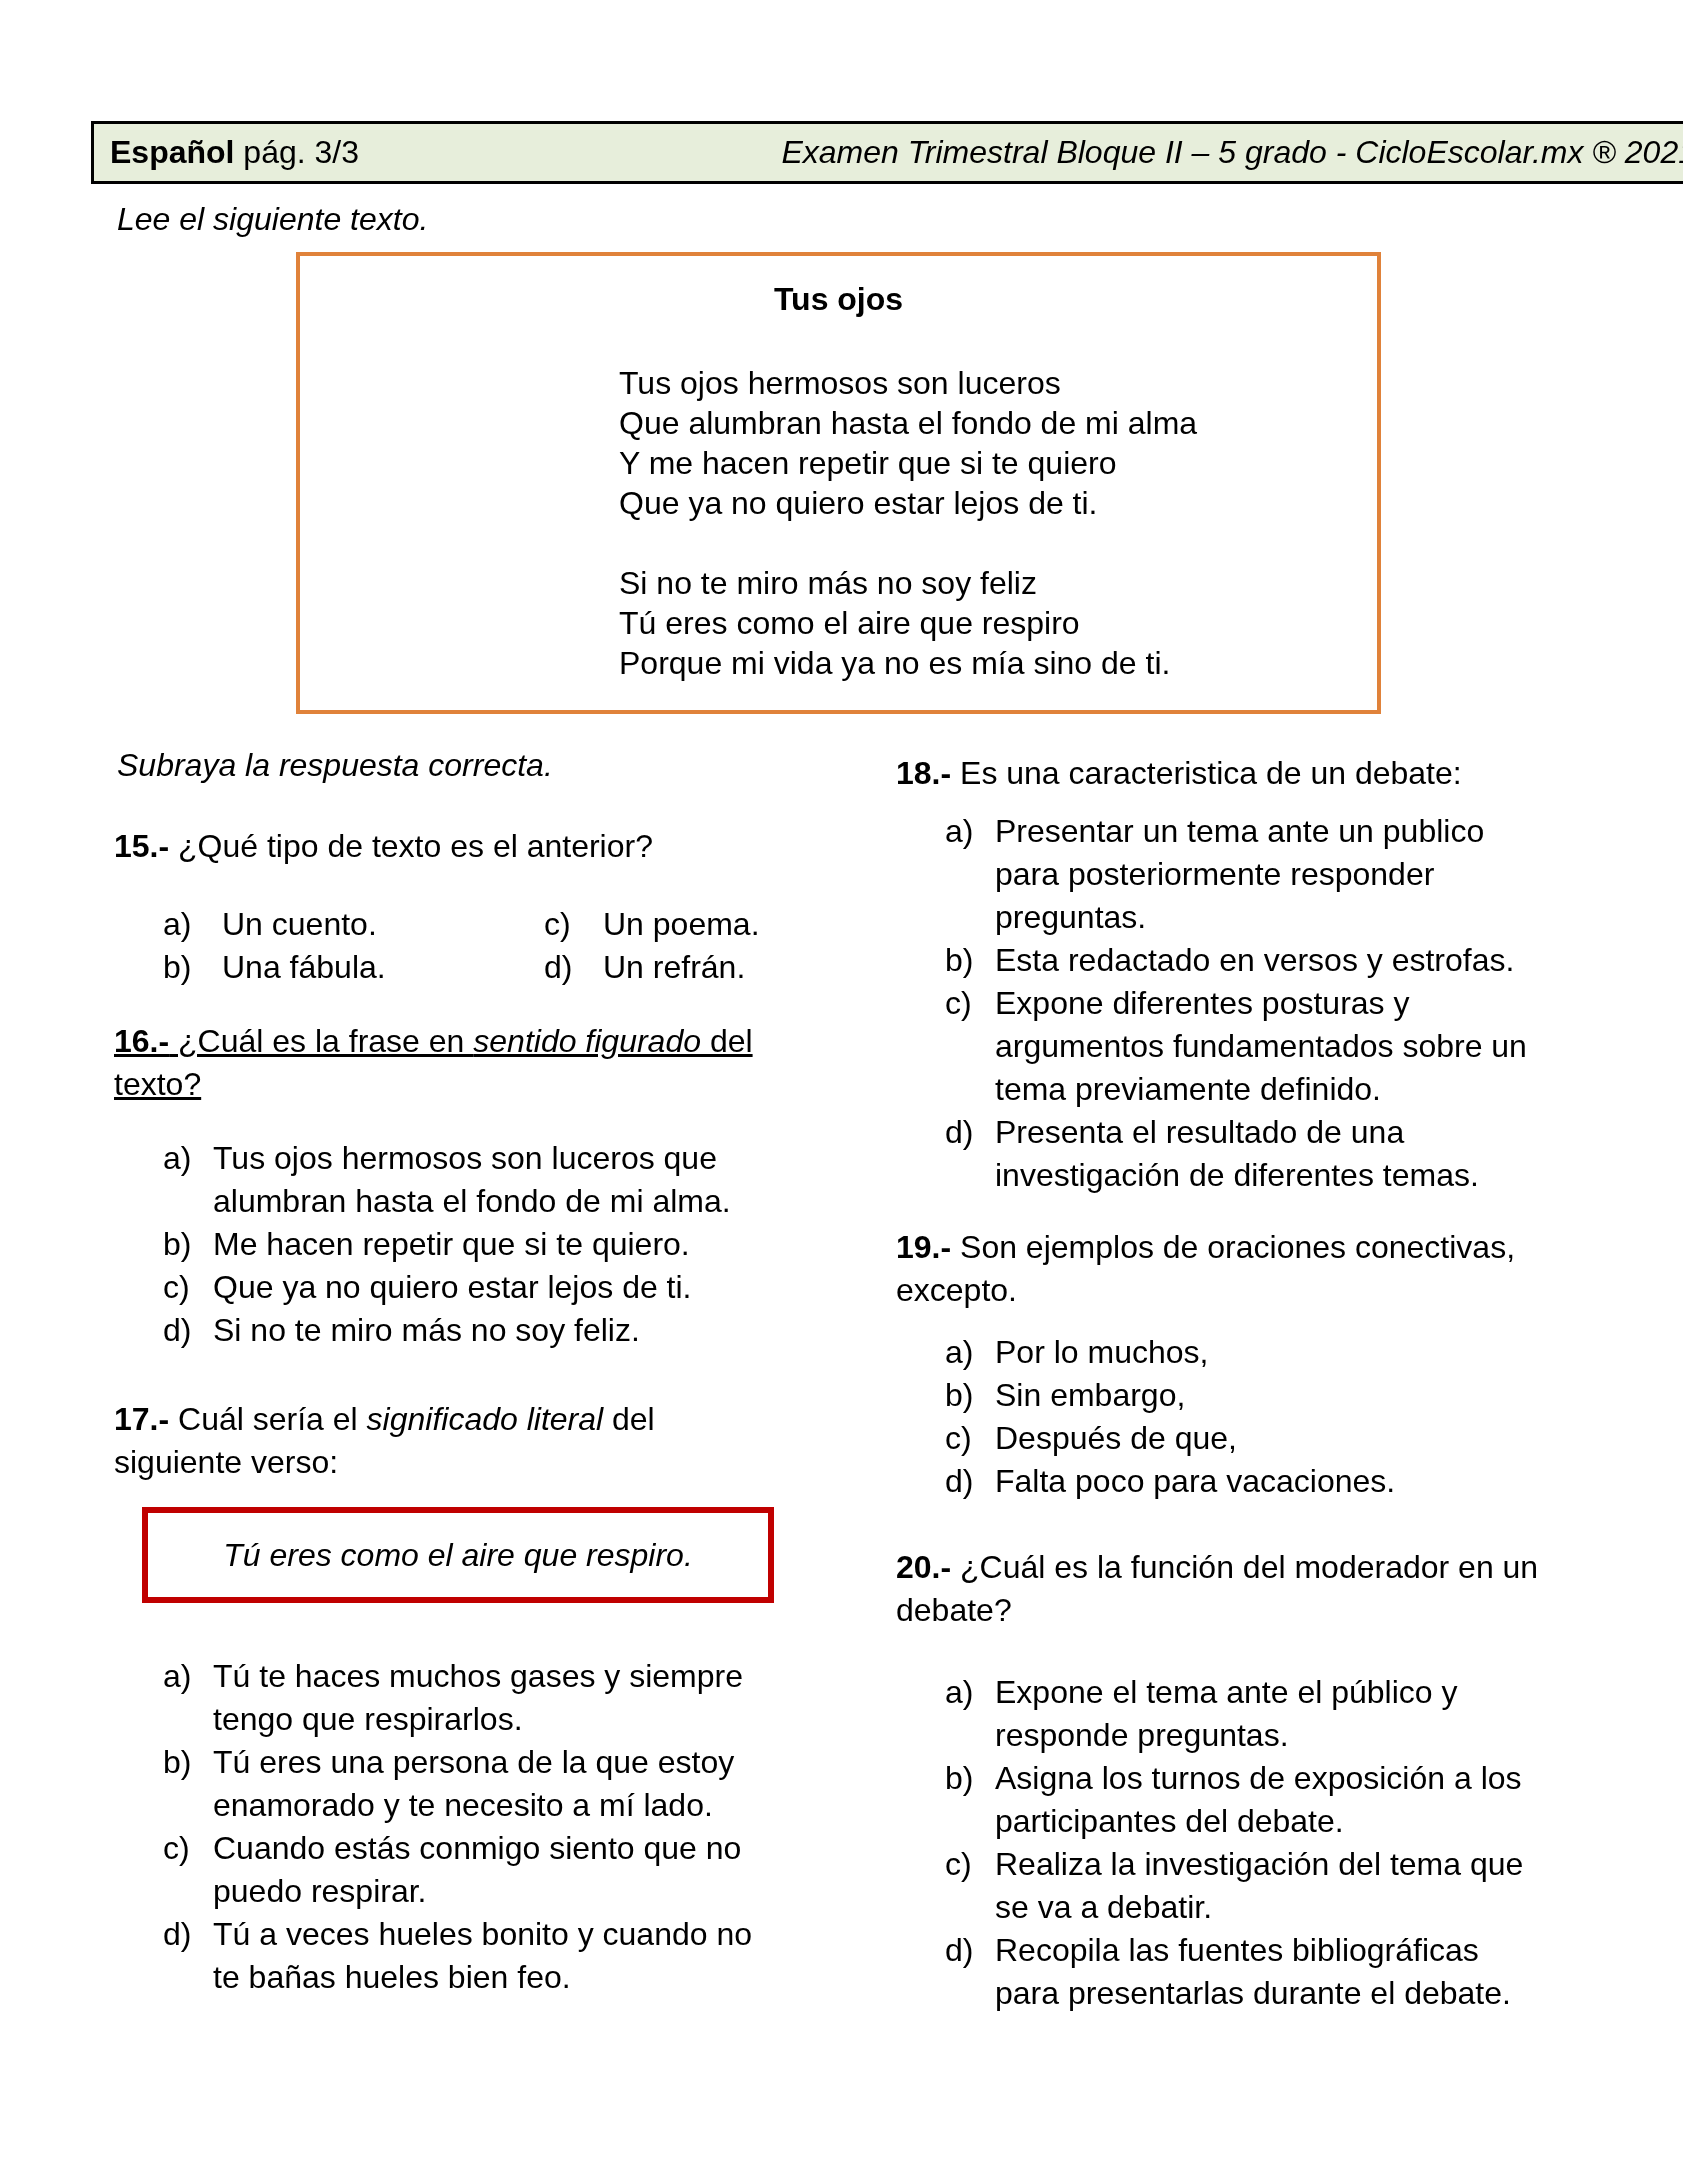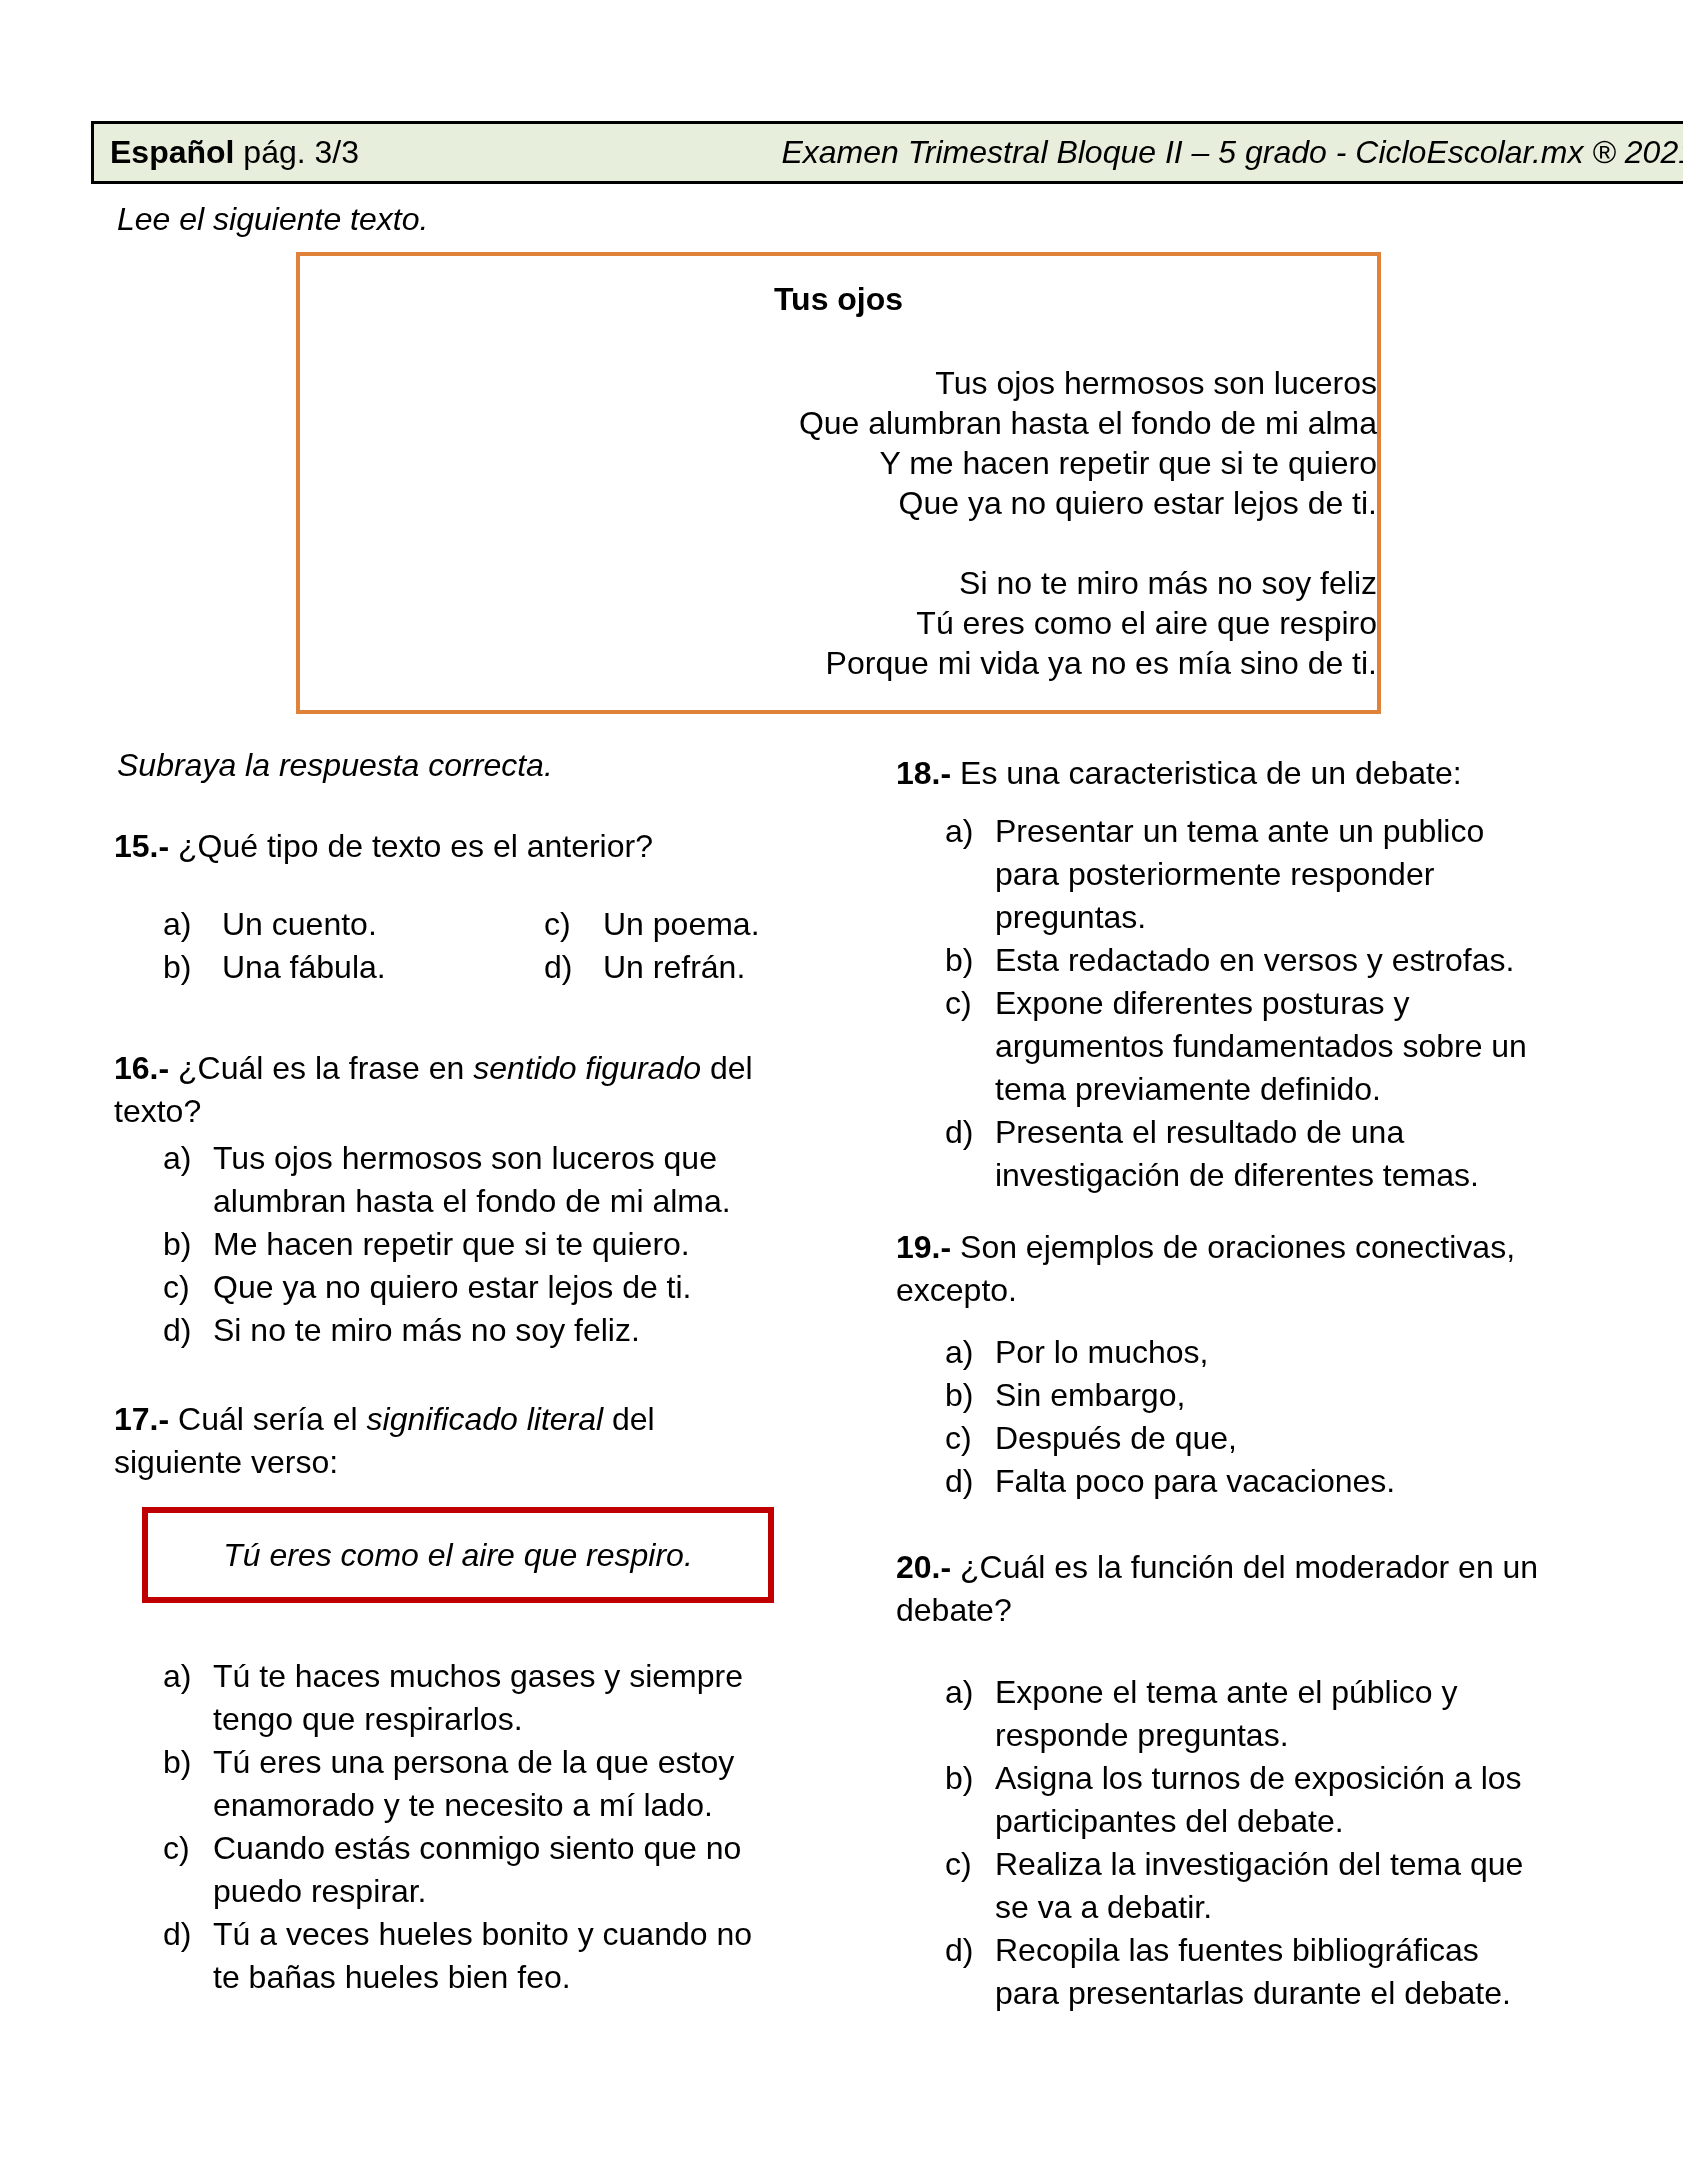--- a/index.html
+++ b/index.html
@@ -39,21 +39,21 @@
     left: 296px; top: 252px;
     width: 1085px; height: 462px;
     box-sizing: border-box;
     border: 4px solid #e0823a;
   }
   .poem-title {
     margin-top: 22px;
     text-align: center;
     font-weight: bold;
   }
-  .stanzas { margin-left: 319px; line-height: 40px; text-align: right; }
+  .stanzas { margin-left: 319px; line-height: 40px; }
   .stanza-1 { margin-top: 42px; }
   .stanza-2 { margin-top: 40px; }
   .instruction {
     position: absolute;
     left: 117px; top: 744px;
     font-style: italic;
   }
   .stem { position: absolute; }
   .qnum { font-weight: bold; }
   .qemph { font-style: italic; }
@@ -75,21 +75,21 @@
     box-sizing: border-box;
     border: 6px solid #c00000;
     display: flex;
     align-items: center;
     justify-content: center;
     text-align: center;
   }
   .quote-text { font-style: italic; }
   
   .stem-15 { left: 114px; top: 825px;  width: 658px; }
-  .stem-16 { left: 114px; top: 1047px; width: 658px; }
+  .stem-16 { left: 114px; top: 1020px; width: 658px; text-decoration: underline; }
   .stem-17 { left: 114px; top: 1398px; width: 658px; }
   .stem-18 { left: 896px; top: 752px;  width: 693px; }
   .stem-19 { left: 896px; top: 1226px; width: 693px; }
   .stem-20 { left: 896px; top: 1546px; width: 693px; }
   .opts-16 { left: 163px; top: 1137px; }
   .opts-17 { left: 163px; top: 1655px; }
   .opts-18 { left: 945px; top: 810px; }
   .opts-19 { left: 945px; top: 1331px; }
   .opts-20 { left: 945px; top: 1671px; }
 </style>

